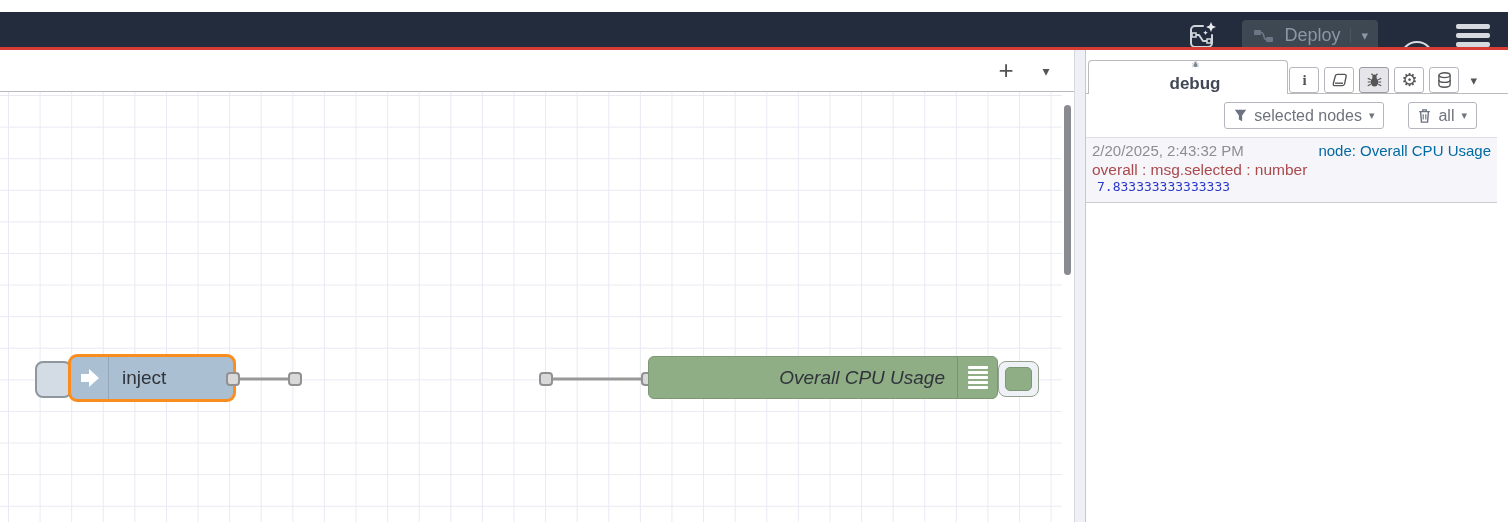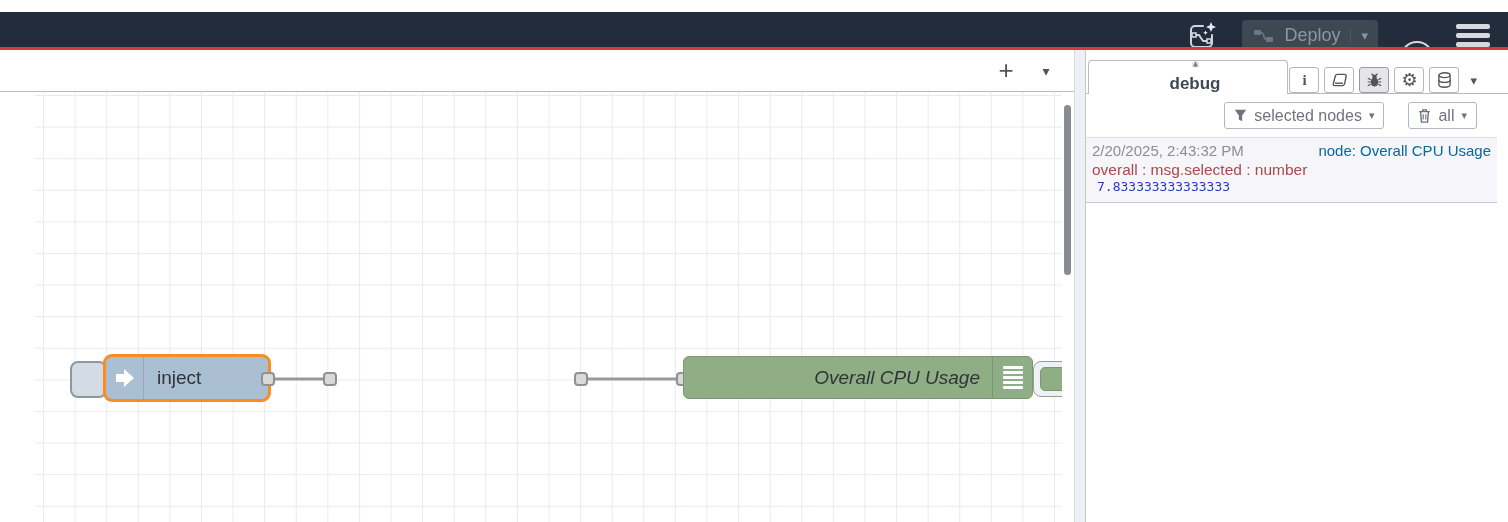--- a/index.html
+++ b/index.html
@@ -28,21 +28,21 @@
   #add-tab-btn { position:absolute; right:52px; top:4px; width:32px; height:32px;
     font-size:26px; color:#555; display:flex; align-items:center; justify-content:center; cursor:pointer; }
   #tab-list-btn { position:absolute; right:14px; top:8px; width:28px; height:26px;
     font-size:14px; color:#555; display:flex; align-items:center; justify-content:center; cursor:pointer; }
 
   
   #canvas { left:0; top:92px; width:1062px; height:430px; background-color:#fff;
     background-image:
       linear-gradient(to right, #e9e9f4 1px, transparent 1px),
       linear-gradient(to bottom, #e9e9f4 1px, transparent 1px);
-    background-size:31.6px 31.6px; background-position:8px 3px;margin-left:35px; }
+    background-size:31.6px 31.6px; background-position:8px 3px; }
   #wires { position:absolute; left:0; top:0; width:1062px; height:430px; }
 
   .port { position:absolute; width:14px; height:14px; background:#d9d9d9;
     border:2px solid #919191; border-radius:4px; cursor:crosshair; }
 
   #inject-button { left:35px; top:269px; width:37px; height:37px; background:#d3dce4;
     border:2px solid #8e979e; border-radius:8px; cursor:pointer; }
 
   #inject-node { left:68px; top:262px; width:168px; height:48px;
     border:3px solid #fb8c1e; border-radius:9px; background:#aabfd2; display:flex; cursor:pointer; }

